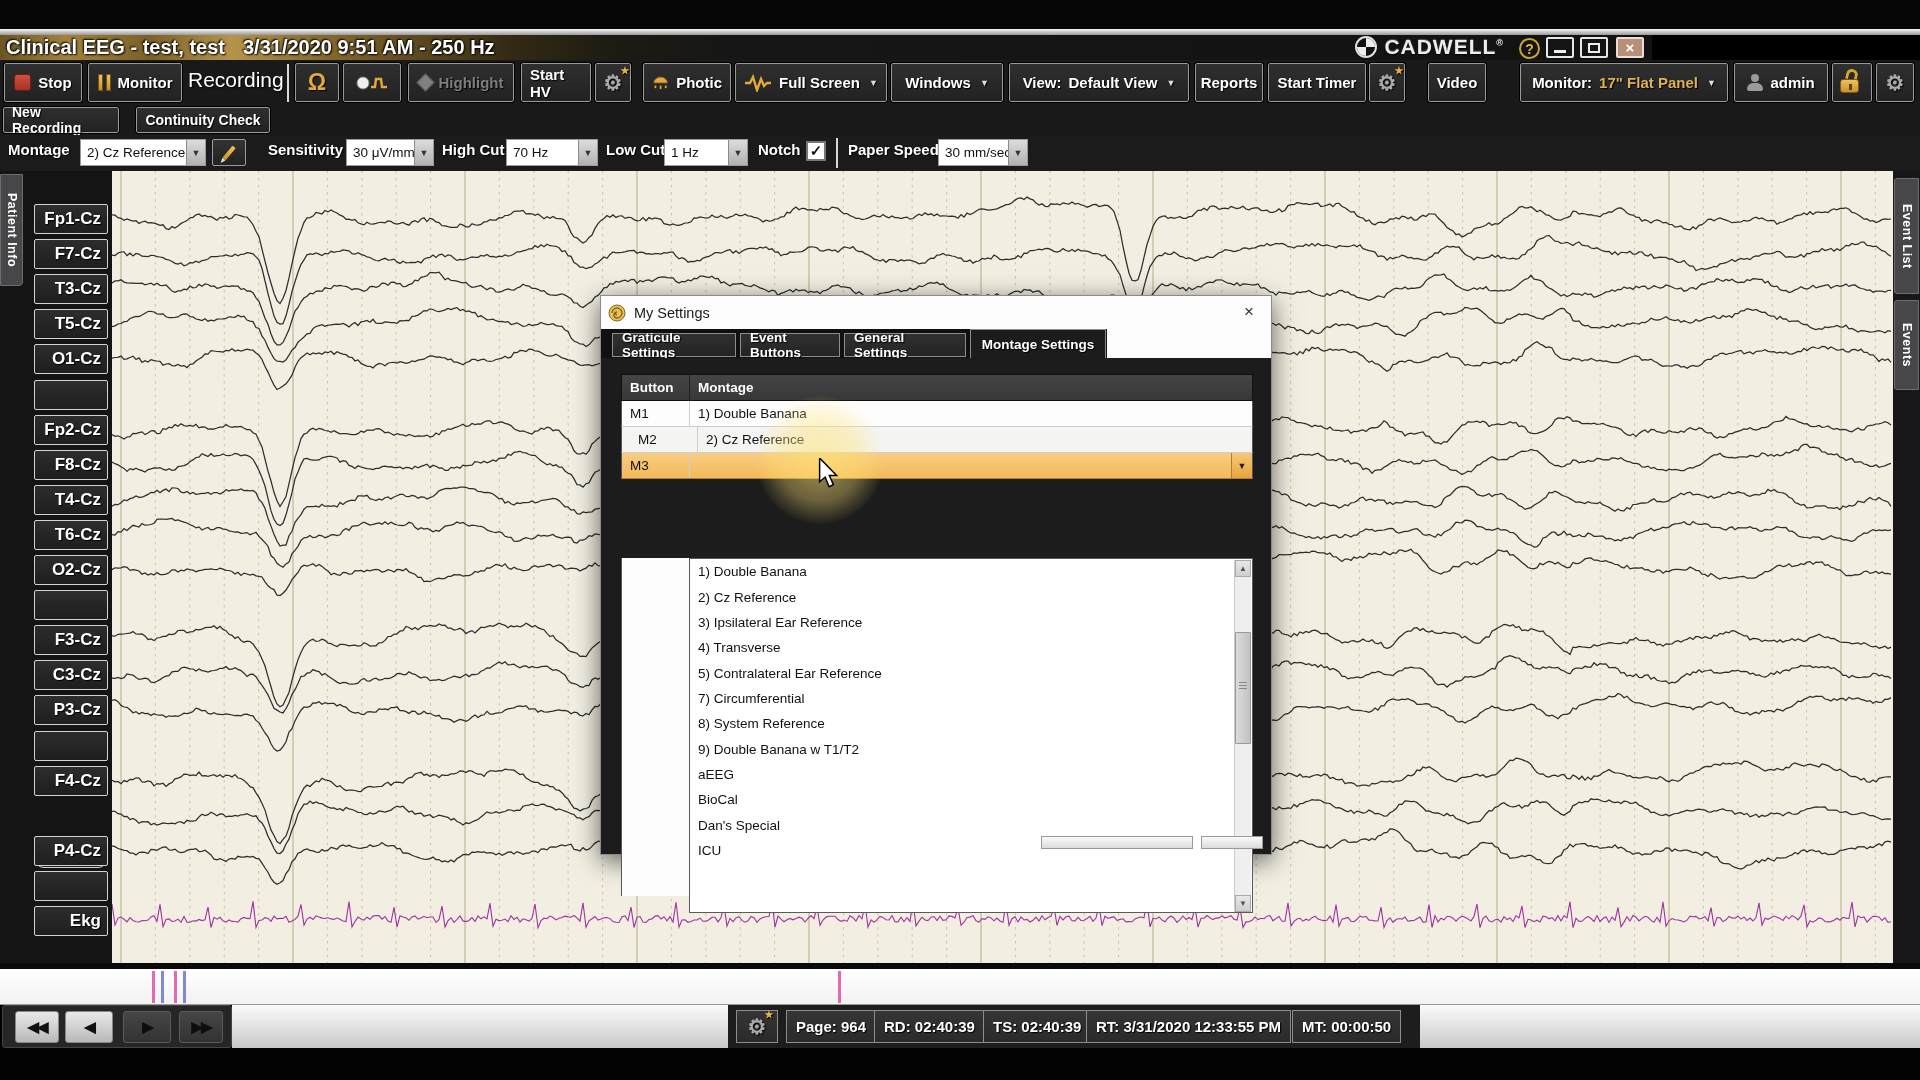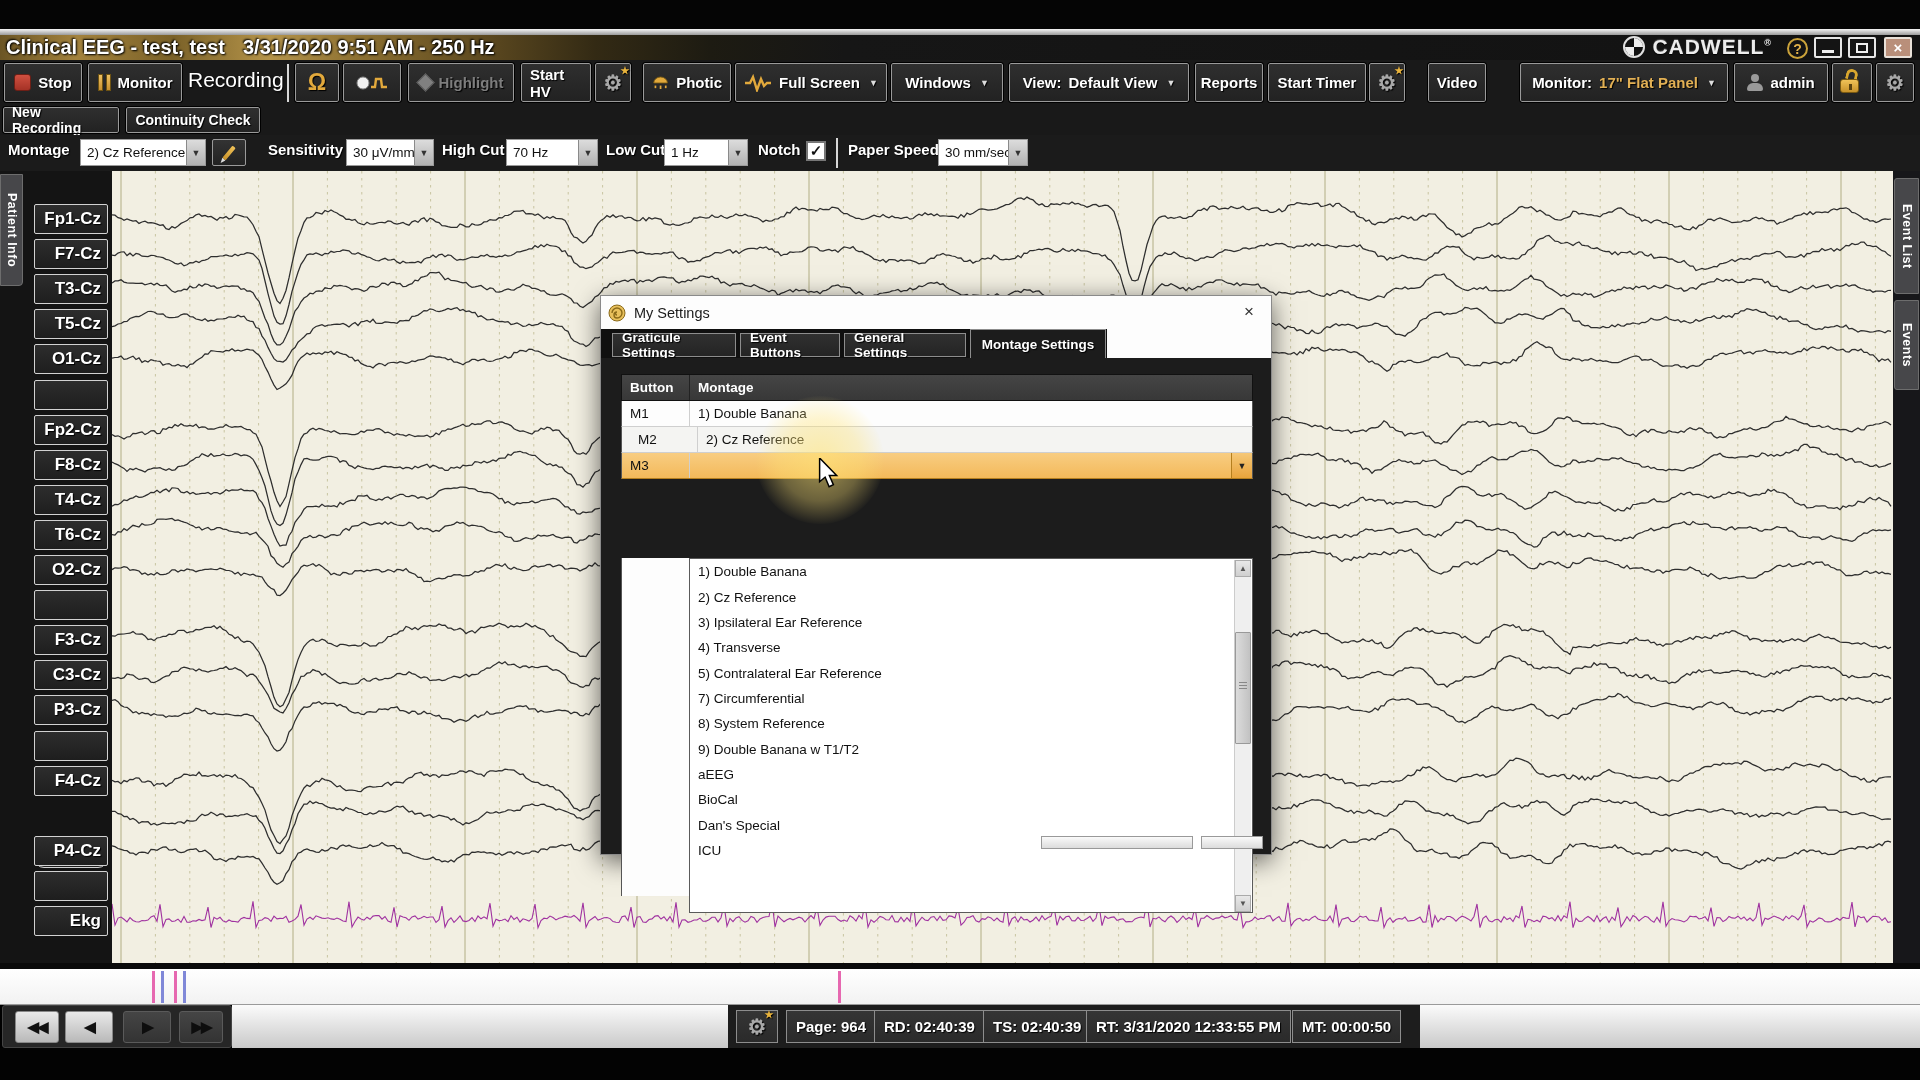--- a/index.html
+++ b/index.html
@@ -4,21 +4,21 @@
 <style>
   * { margin:0; padding:0; box-sizing:border-box; }
   html,body { background:#000; }
   #app { position:relative; width:1920px; height:1080px; background:#000; overflow:hidden;
          font-family:"Liberation Sans", sans-serif; color:#fff; }
   .abs { position:absolute; }
 
   
   #top-black { left:0; top:0; width:1920px; height:29px; background:#050505; }
   #top-sheen { left:0; top:29px; width:1920px; height:6px; background:linear-gradient(#f5f5f5,#9a9a9a); }
-  #titlebar { left:0; top:35px; width:1920px; height:25px;
+  #titlebar { left:0; top:35px; width:1652px; height:25px;
     background:linear-gradient(90deg,#6b5524 0%,#a3823d 4%,#7a6128 9%,#b5944a 14%,#8a6e30 19%,#5e4a20 25%,#332a14 31%,#1d1b12 37%,#161616 44%,#121212 100%); }
   #title-text { left:6px; top:1px; font-size:20px; font-weight:bold; white-space:nowrap;
     text-shadow:1px 1px 2px #000, -1px -1px 2px #000; }
   #title-text .t2 { margin-left:18px; }
   #brand { right:148px; top:0; display:flex; align-items:center; gap:6px; }
   #brand-text { font-size:21px; font-weight:bold; letter-spacing:1px; color:#ececec;
     text-shadow:0 1px 1px #000,0 -1px 1px #555; }
   #brand sup { font-size:9px; }
   .winbtn { top:2px; width:28px; height:21px; border:2px solid #e6e6e6; border-radius:2px;
     background:#141414; display:flex; align-items:center; justify-content:center; }
@@ -266,21 +266,21 @@
     </div>
     <div class="tbtn" style="left:1876px;width:38px;">
       <span class="gear"><span>⚙</span></span>
     </div>
   </div>
 
   <div id="toolbar2" class="abs">
     <div class="tbtn small" style="left:3px;width:116px;">
       <span>New Recording</span>
     </div>
-    <div class="tbtn small" style="left:126px;width:134px;">
+    <div class="tbtn small" style="left:136px;width:134px;">
       <span>Continuity Check</span>
     </div>
   </div>
 
   <div id="filterbar" class="abs">
     <span class="label" style="left:8px;">Montage</span>
     <div class="combo" style="left:80px;width:126px;">
       <span class="txt">2) Cz Reference</span>
       <span class="arr">▼</span>
     </div>

